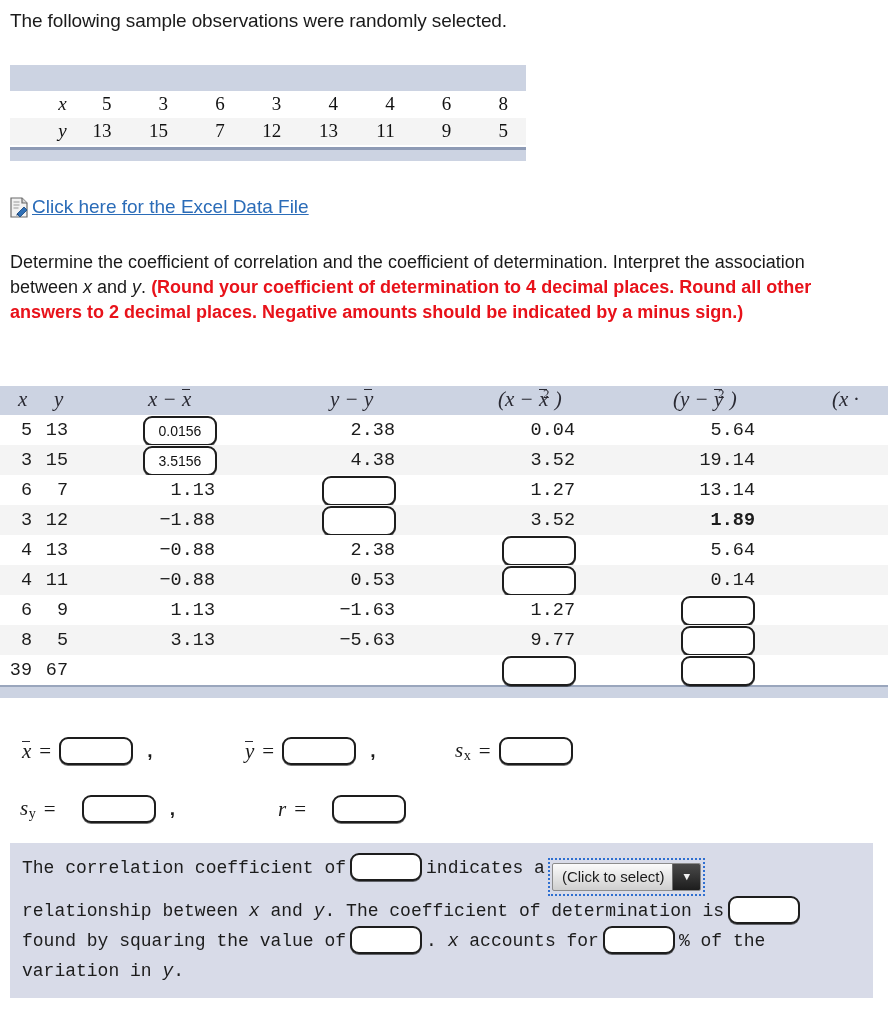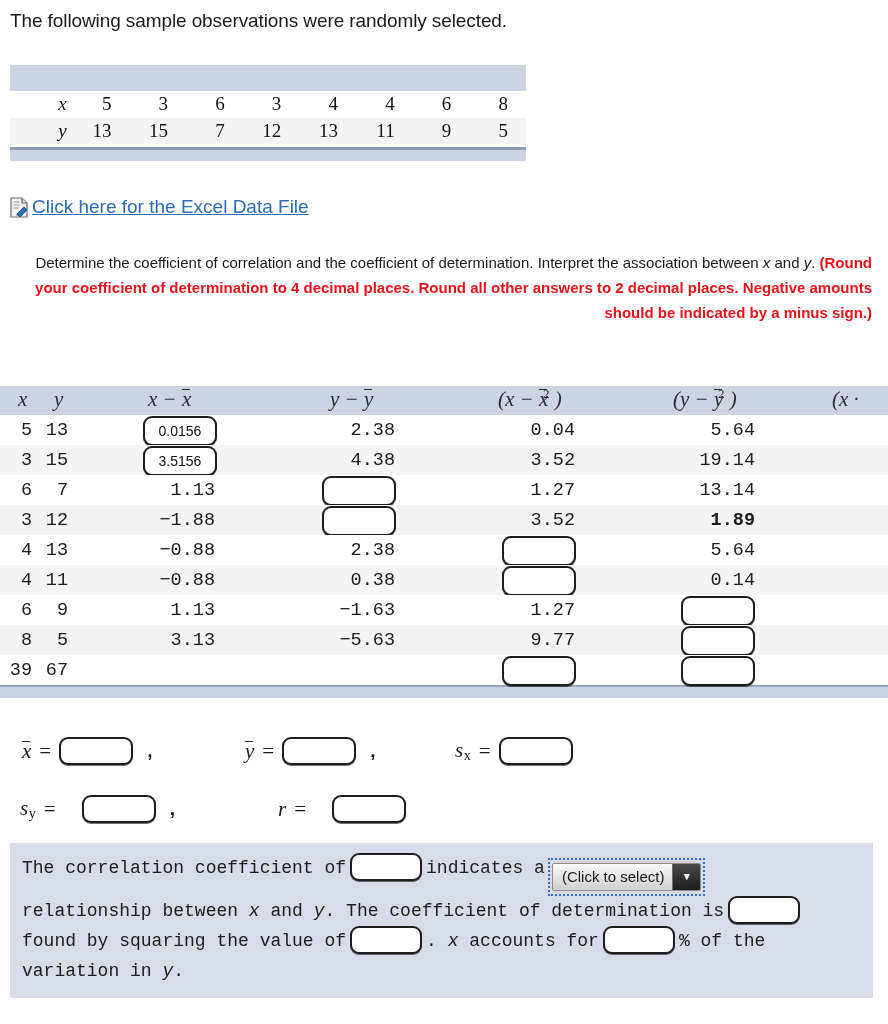--- a/index.html
+++ b/index.html
@@ -84,24 +84,23 @@
     color: #2b6cb8;
     text-decoration: underline;
     cursor: pointer;
   }
 
   
   .prompt {
     position: absolute;
     left: 10px; top: 250px;
     width: 862px;
-    font-size: 15px;
+    font-size: 18px;
     line-height: 25px;
     color: #1a1a1a;
-    text-align: right;
   }
   .prompt i { font-style: italic; }
   .prompt .redbold {
     color: #e8121a;
     font-weight: bold;
   }
 
   
   .calc-wrap {
     position: absolute;
@@ -375,21 +374,21 @@
       <span class="c" style="left:120px;width:95px;">−0.88</span>
       <span class="c" style="left:300px;width:95px;">2.38</span>
       <span class="ibox" style="left:502px;"></span>
       <span class="c" style="left:660px;width:95px;">5.64</span>
     </div>
 
     <div class="calc-row b">
       <span class="c" style="left:6px;width:26px;">4</span>
       <span class="c" style="left:38px;width:30px;">11</span>
       <span class="c" style="left:120px;width:95px;">−0.88</span>
-      <span class="c" style="left:300px;width:95px;">0.38</span>
+      <span class="c" style="left:300px;width:95px;">0.53</span>
       <span class="ibox" style="left:502px;"></span>
       <span class="c" style="left:660px;width:95px;">0.14</span>
     </div>
 
     <div class="calc-row a">
       <span class="c" style="left:6px;width:26px;">6</span>
       <span class="c" style="left:38px;width:30px;">9</span>
       <span class="c" style="left:120px;width:95px;">1.13</span>
       <span class="c" style="left:300px;width:95px;">−1.63</span>
       <span class="c" style="left:480px;width:95px;">1.27</span>

